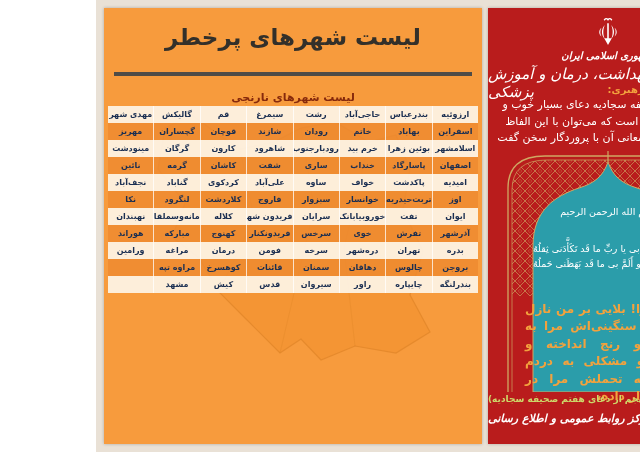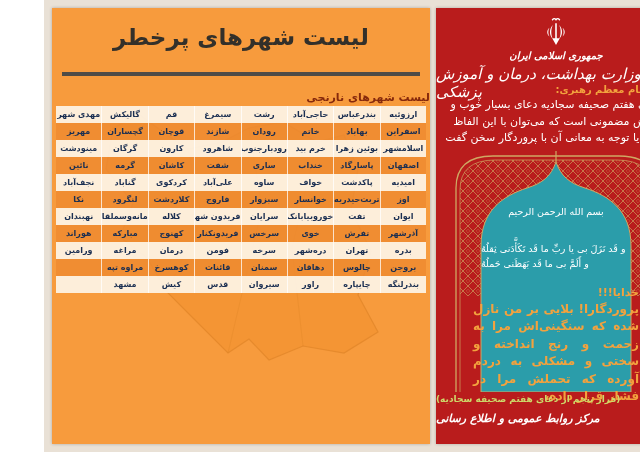--- a/index.html
+++ b/index.html
@@ -1,25 +1,25 @@
 <!DOCTYPE html>
 <html lang="fa" dir="rtl"><head>
 <meta charset="utf-8">
 <style>
   html,body{margin:0;padding:0;}
   body{font-family:"DejaVu Sans",sans-serif;}
-  .page{position:relative;width:596px;height:452px;background:#e9e1d6;overflow:hidden;}
+  .page{position:relative;width:544px;height:452px;background:#e9e1d6;overflow:hidden;}
 
   
   .left-panel{position:absolute;left:8px;top:8px;width:378px;height:436px;
     background:#f79b3d;box-shadow:0 0 3px rgba(0,0,0,.25);}
   .lp-title{position:absolute;top:16px;left:0;width:100%;text-align:center;
     font-size:23px;font-weight:bold;color:#33302a;letter-spacing:-.5px;}
   .lp-rule{position:absolute;top:64px;left:10px;right:10px;height:4px;background:#4f4c47;}
-  .lp-subtitle{position:absolute;top:83px;left:0;width:100%;
+  .lp-subtitle{position:absolute;top:83px;left:0;width:100%;text-align:center;
     font-size:11px;font-weight:bold;color:#86290c;}
   .map-svg{position:absolute;left:0;top:90px;width:378px;height:346px;}
 
   .city-table{position:absolute;top:98px;left:4px;right:4px;direction:rtl;}
   .t-row{display:flex;height:17px;line-height:17px;}
   .t-row.light{background:rgba(253,242,227,.95);}
   .t-row.dark{background:rgba(238,138,48,.82);}
   .t-cell{flex:1 1 0;min-width:0;text-align:center;font-size:8px;font-weight:bold;
     color:#1b2f52;white-space:nowrap;overflow:hidden;}
   .t-cell:not(:last-child){border-left:1px solid rgba(255,255,255,.75);}

